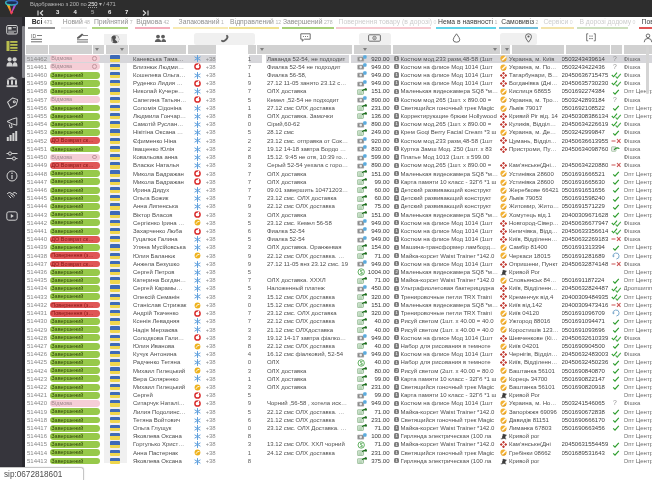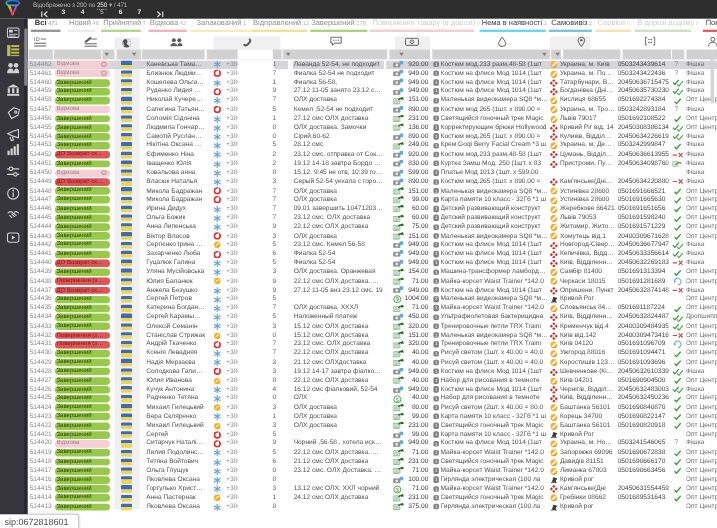--- a/index.html
+++ b/index.html
@@ -51,21 +51,21 @@
  border-radius:1.5px;color:#fff;font-size:4.2px;line-height:5.5px;text-align:center}
 .cprod{left:375.5px;width:98px}
 .caddr{left:484px;width:50px}
 .cttn{left:536.5px;width:46px;color:#3f3f3f}
 .cgrp{left:598.5px;width:30px;color:#6a6a6a}
 .opic{position:absolute;left:169px;top:0.7px;width:7px;height:7px}
 .opic svg,.pic svg,.dic svg{display:block}
 .pic{position:absolute;left:331.5px;top:0.4px;width:10px;height:8px}
 .dic{position:absolute;left:475px;top:0.8px;width:6.6px;height:6.6px}
 .chk{position:absolute;left:585px;top:0;width:18px;height:8.2px}
-#siptip{left:0;top:466.5px;width:72px;height:14px;background:#fff;border:1px solid #c6c6c6;
+#siptip{left:0;top:466.5px;width:84px;height:14px;background:#fff;border:1px solid #c6c6c6;
  border-left:none;border-bottom:none;border-radius:0 3px 0 0;box-shadow:0 0 2px rgba(0,0,0,.12)}
 #siptip span{position:absolute;left:4px;top:2px;font-size:8.2px;color:#4c4c4c}
 </style></head><body>
 <div id="page">
 <div class="abs" id="topbar"></div>
 <svg style="position:absolute;left:2px;top:0px" width="19" height="16" viewBox="0 0 19 16">
       <defs>
         <linearGradient id="lgL" x1="0.2" y1="0" x2="0.8" y2="1">
           <stop offset="0" stop-color="#f7df25"></stop>
           <stop offset="0.55" stop-color="#f2881e"></stop>

